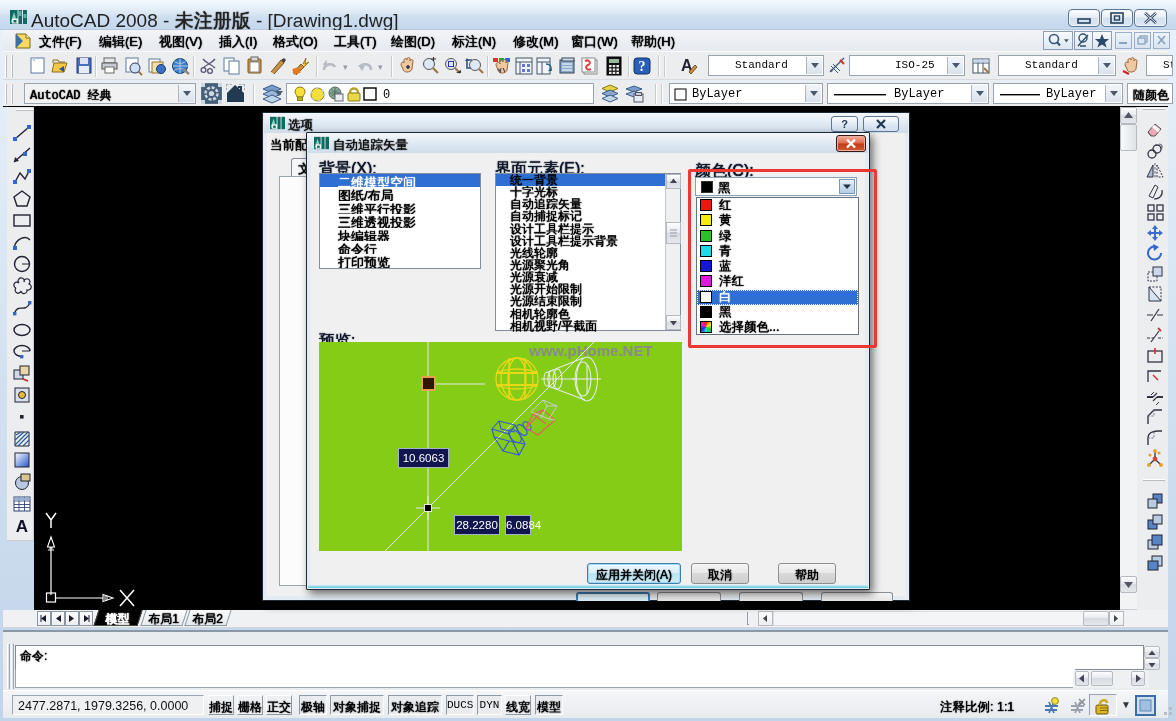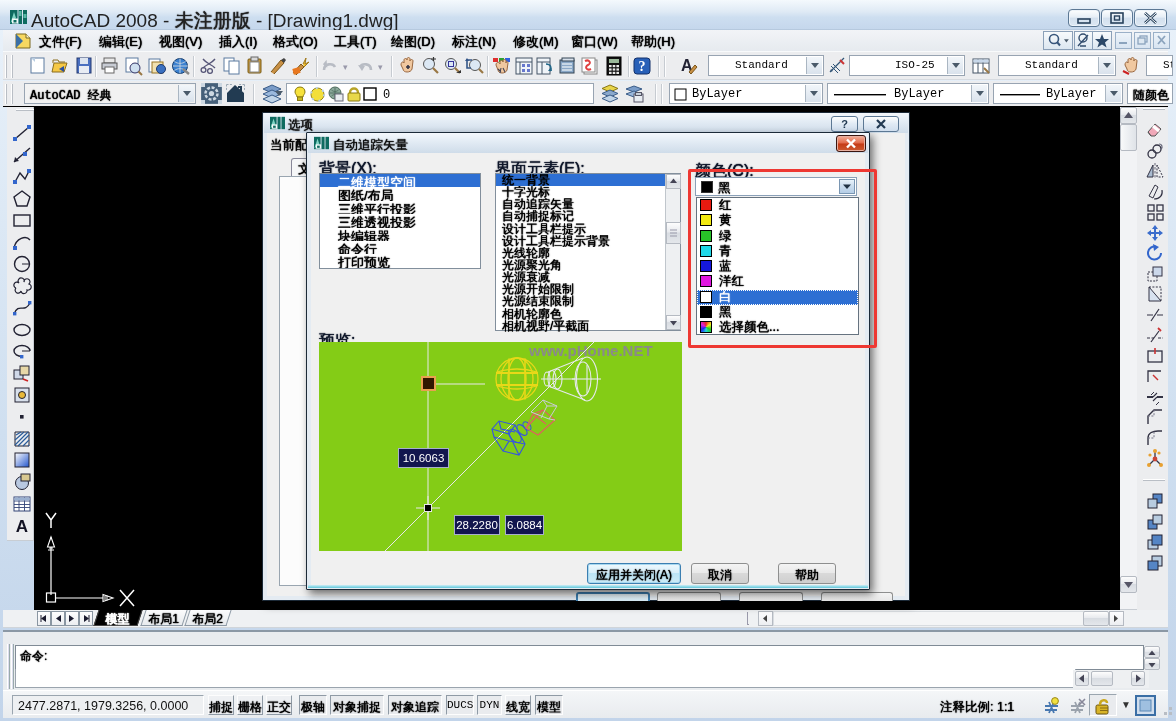--- a/index.html
+++ b/index.html
@@ -48,21 +48,21 @@
 
 #statusbar{position:absolute;left:3px;top:690px;width:1165px;height:28px;background:linear-gradient(#f4f6f8,#e8ebee);border-top:1px solid #fff}
 .stbtn{position:absolute;top:4px;height:20px;font-size:12px;color:#000;text-align:center;padding-top:3px}
 .raised{border:1px solid;border-color:#fdfdfd #8f9aa5 #8f9aa5 #fdfdfd;background:#eef0f3}
 .sunken{border:1px solid;border-color:#8f9aa5 #fdfdfd #fdfdfd #8f9aa5;background:#e9ebee}
 .lbl{position:absolute;font-size:16px;color:#0f172a}
 .listbox{position:absolute;background:#fff;border:1px solid #828f9c}
 .li{height:13.4px;font-size:13px;padding-left:18px;white-space:nowrap;overflow:hidden;color:#000}
 .lisel{background:#2d6fd3;color:#fff}
 .btn{position:absolute;height:21px;background:linear-gradient(#f4f4f4,#e9e9e9 45%,#d9d9d9 50%,#cfcfcf);border:1px solid #8e8f8f;border-radius:3px;font-size:12px;text-align:center;padding-top:3px;color:#000}
-.li2{height:12.15px;font-size:12px;padding-left:6px;white-space:nowrap;overflow:hidden;color:#000;line-height:12px}
+.li2{height:12.15px;font-size:12px;padding-left:14px;white-space:nowrap;overflow:hidden;color:#000;line-height:12px}
 .cli{height:15.3px;font-size:12.5px;white-space:nowrap;color:#000;position:relative;padding-left:22px;line-height:15px}
 .cli .sw{position:absolute;left:3px;top:1px;width:12px;height:12px;border:1px solid #000;display:block}
 .lisel2{background:#2d6fd3;color:#fff;outline:1px dotted #fff;outline-offset:-1px}
 .dyn{position:absolute;height:20px;background:#12164e;border:1px solid #a8b0cc;color:#fff;font-size:11.5px;text-align:center;padding-top:3px}
 </style></head>
 <body>
 <div id="frame"></div>
 <div id="titlebar">
   <svg id="title-ico" viewBox="0 0 17 14">
     <rect x="0" y="0" width="7.5" height="14" fill="#0e6b60"></rect>
@@ -838,21 +838,21 @@
           <path d="M224 58 L228 64 L238 64 M228 64 L222 76 M230 77 L236 78"></path>
         </g>
         <g stroke="#e8e8e8" fill="none" stroke-width="1">
           <line x1="97" y1="166" x2="121" y2="166"></line>
             <line x1="109" y1="154" x2="109" y2="178"></line>
           <rect x="105.5" y="162.5" width="7" height="7" fill="#000"></rect>
         </g>
       </svg>
       <div class="dyn" style="left:79px;top:106px;width:51px">10.6063</div>
       <div class="dyn" style="left:135px;top:173px;width:46px">28.2280</div>
-      <div class="dyn" style="left:186px;top:173px;width:39px">6.0884</div>
+      <div class="dyn" style="left:186px;top:173px;width:26px">6.0884</div>
     </div>
     <div class="btn cjk" style="left:276px;top:410px;width:94px;background:linear-gradient(#eef9fd,#d9effa 45%,#bce4f5 50%,#cdebf7);border:1px solid #3c7fb1;box-shadow:0 0 0 1px #a8d8f0 inset">应用并关闭(A)</div>
     <div class="btn cjk" style="left:380px;top:410px;width:58px">取消</div>
     <div class="btn cjk" style="left:467px;top:410px;width:58px">帮助</div>
   </div>
   <div class="abs" style="left:1px;right:1px;bottom:1px;height:3px;background:linear-gradient(#cdeef6,#5ec6da)"></div>
 </div>
 <div id="statusbar">
   <div style="position:absolute;left:9px;top:4px;width:192px;height:20px;border:1px solid;border-color:#9aa5af #fff #fff #9aa5af;background:#eef0f2;font-size:12.5px;padding:3px 0 0 5px;color:#111;font-family:'Liberation Sans'">2477.2871, 1979.3256, 0.0000</div>
   <div class="stbtn raised cjk" style="left:205px;width:26px">捕捉</div>

